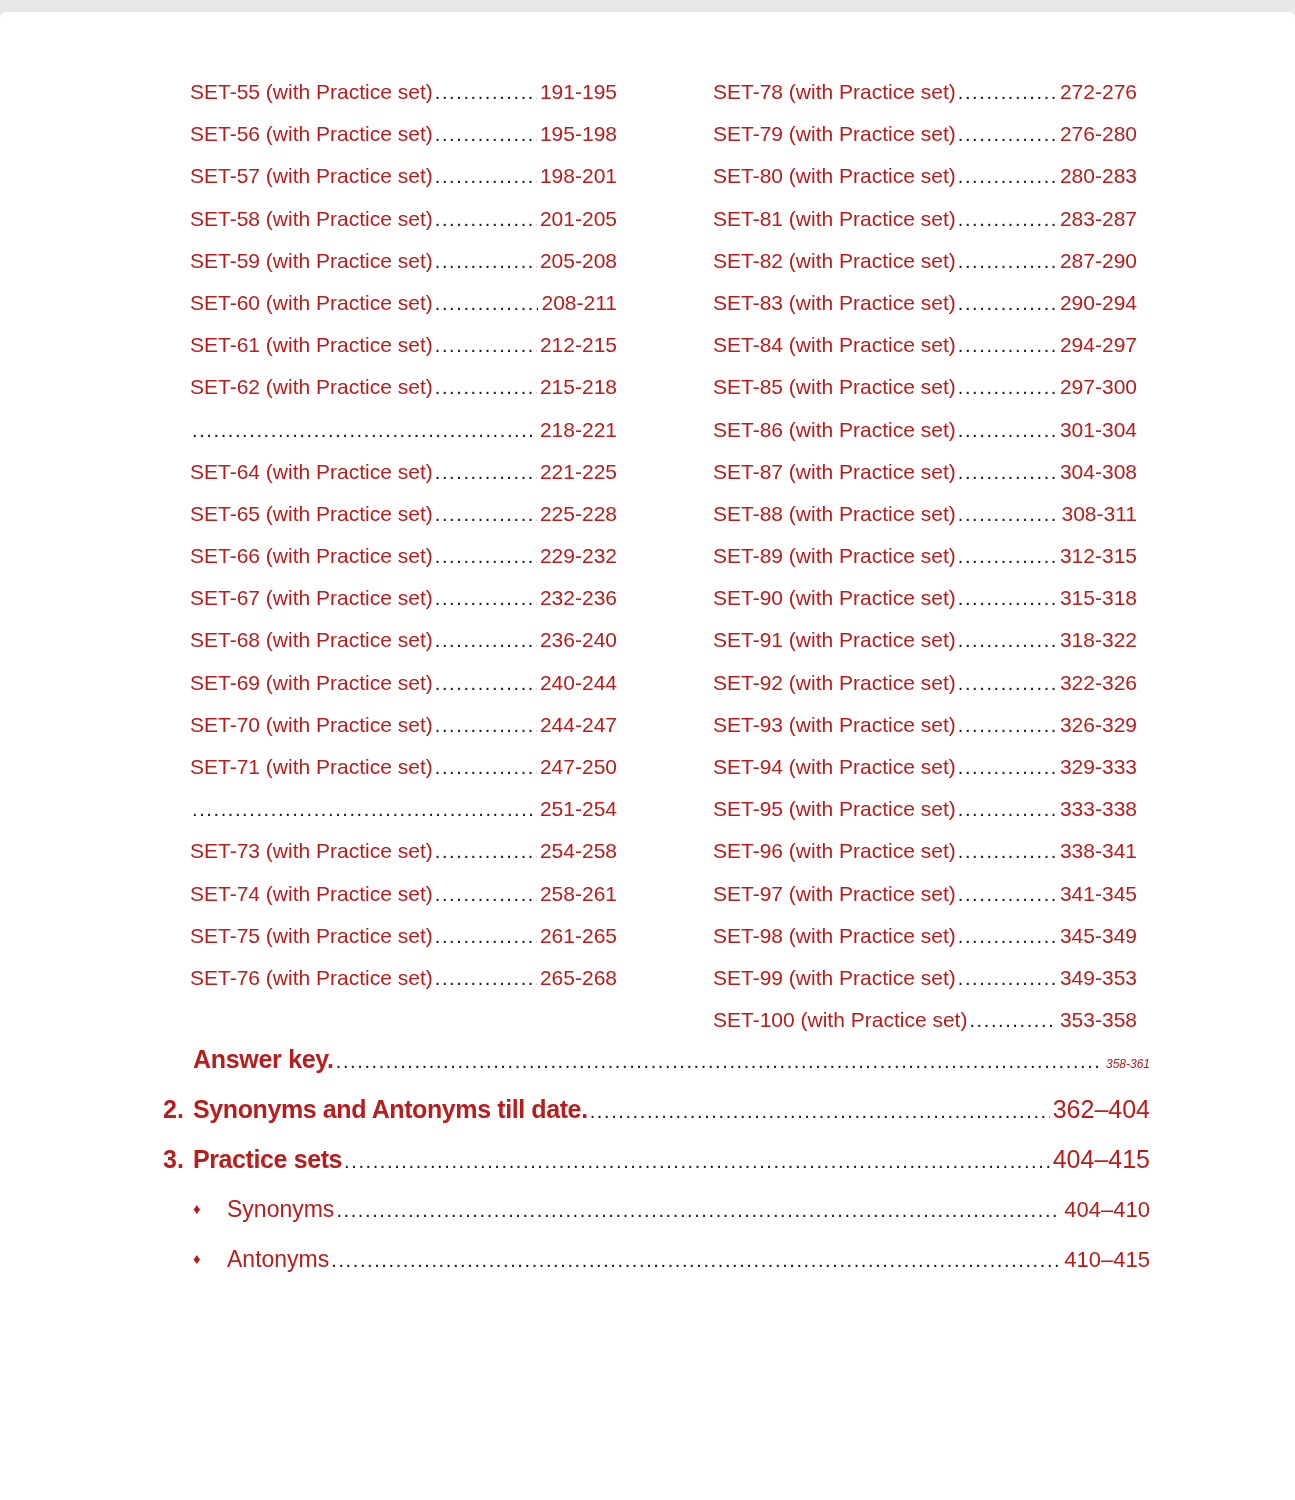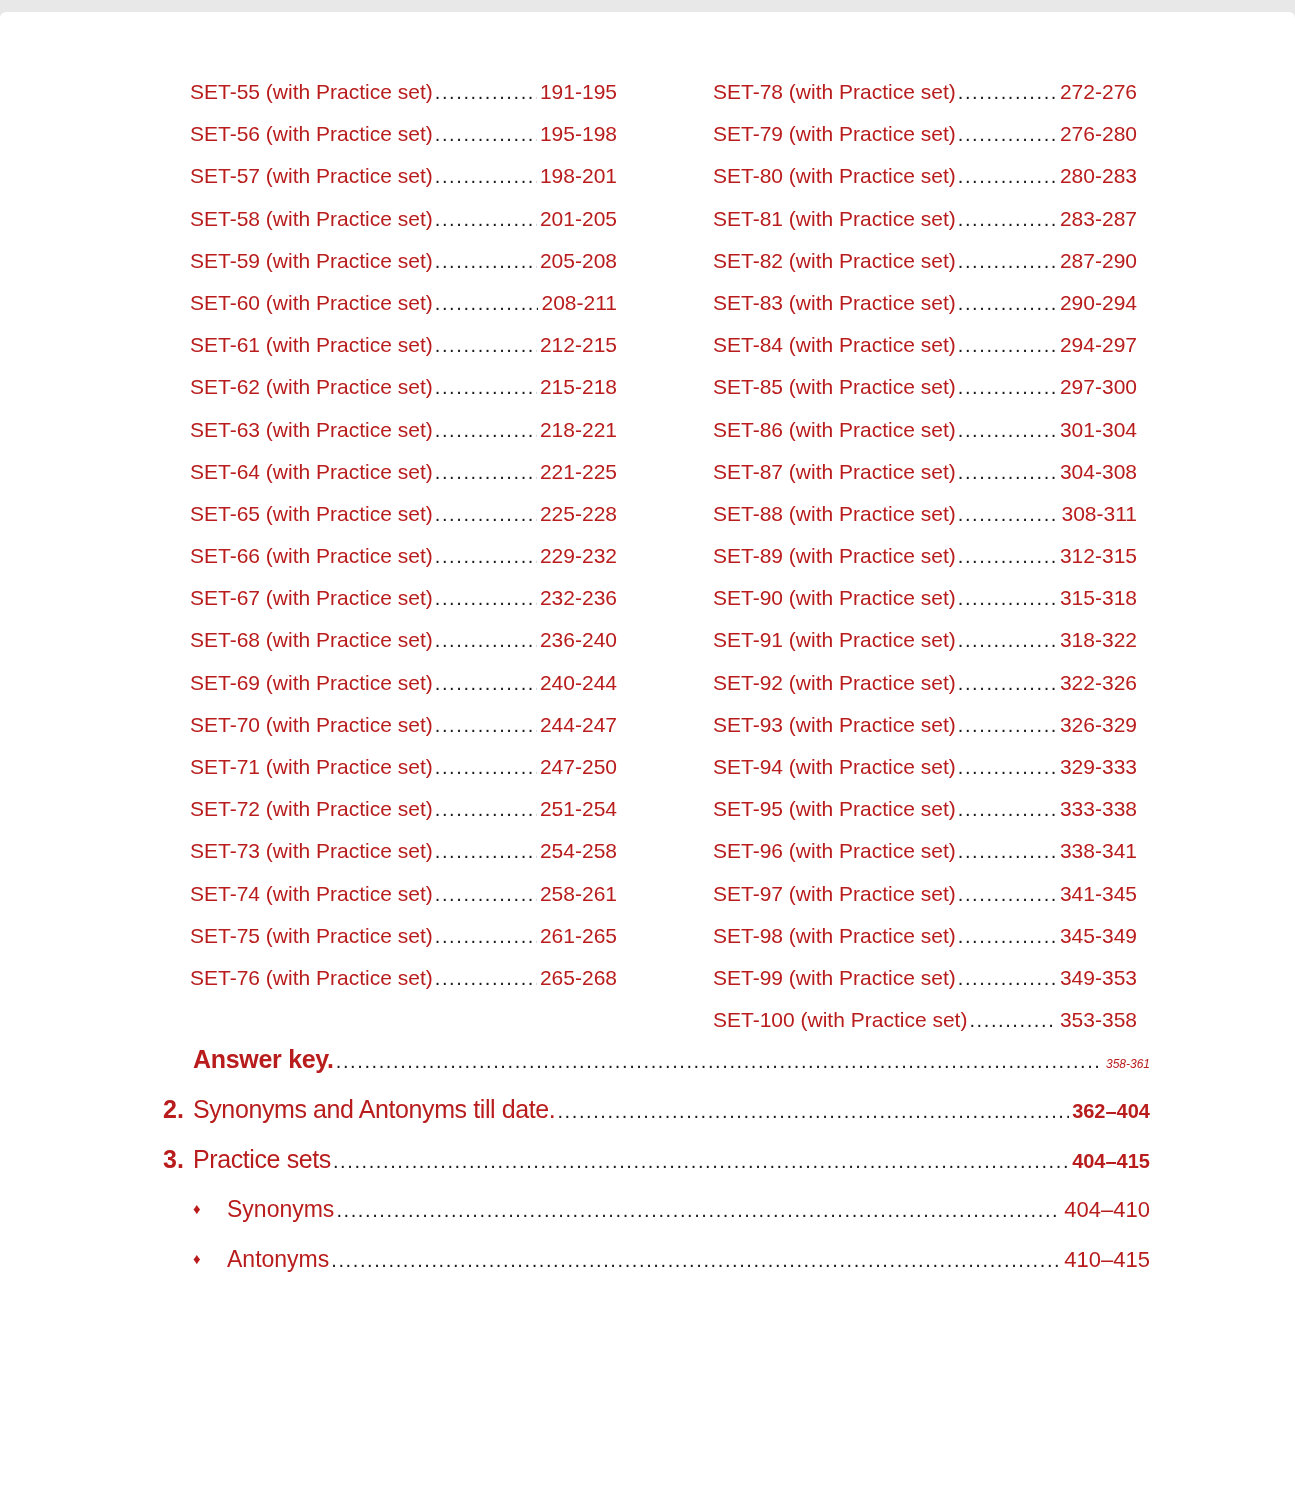--- a/index.html
+++ b/index.html
@@ -54,22 +54,22 @@
     line-height:50px;
     white-space:nowrap;
   }
   .frow.answer-key{padding-left:33px;}
   .frow.answer-key .label{font-size:25px;font-weight:bold;letter-spacing:-0.3px;}
   .frow.answer-key .pages{font-size:12px;font-style:italic;}
   .frow.section .num{
     font-size:25px;font-weight:bold;
     flex:0 0 30px;padding-left:3px;
   }
-  .frow.section .label{font-size:25px;font-weight:normal;letter-spacing:-0.4px;text-align:center;}
-  .frow.section .pages{font-size:20px;font-weight:bold;}
+  .frow.section .label{font-size:25px;font-weight:bold;letter-spacing:-0.4px;text-align:center;}
+  .frow.section .pages{font-size:25px;font-weight:normal;}
   .frow.subsection{padding-left:33px;}
   .frow.subsection .bullet{
     font-size:15px;
     flex:0 0 34px;
     align-self:center;
   }
   .frow.subsection .label{font-size:23px;}
   .frow.subsection .pages{font-size:22px;}
 </style>
 </head>
@@ -121,21 +121,20 @@
     <span class="pages">212-215</span>
   </div>
 
   <div class="toc-row">
     <span class="label">SET-62 (with Practice set)</span>
     <span class="dots"></span>
     <span class="pages">215-218</span>
   </div>
 
   <div class="toc-row">
-    <span class="label">SET-63 (with Practice set)</span>
     <span class="dots"></span>
     <span class="pages">218-221</span>
   </div>
 
   <div class="toc-row">
     <span class="label">SET-64 (with Practice set)</span>
     <span class="dots"></span>
     <span class="pages">221-225</span>
   </div>
 
@@ -175,21 +174,20 @@
     <span class="pages">244-247</span>
   </div>
 
   <div class="toc-row">
     <span class="label">SET-71 (with Practice set)</span>
     <span class="dots"></span>
     <span class="pages">247-250</span>
   </div>
 
   <div class="toc-row">
-    <span class="label">SET-72 (with Practice set)</span>
     <span class="dots"></span>
     <span class="pages">251-254</span>
   </div>
 
   <div class="toc-row">
     <span class="label">SET-73 (with Practice set)</span>
     <span class="dots"></span>
     <span class="pages">254-258</span>
   </div>
 

